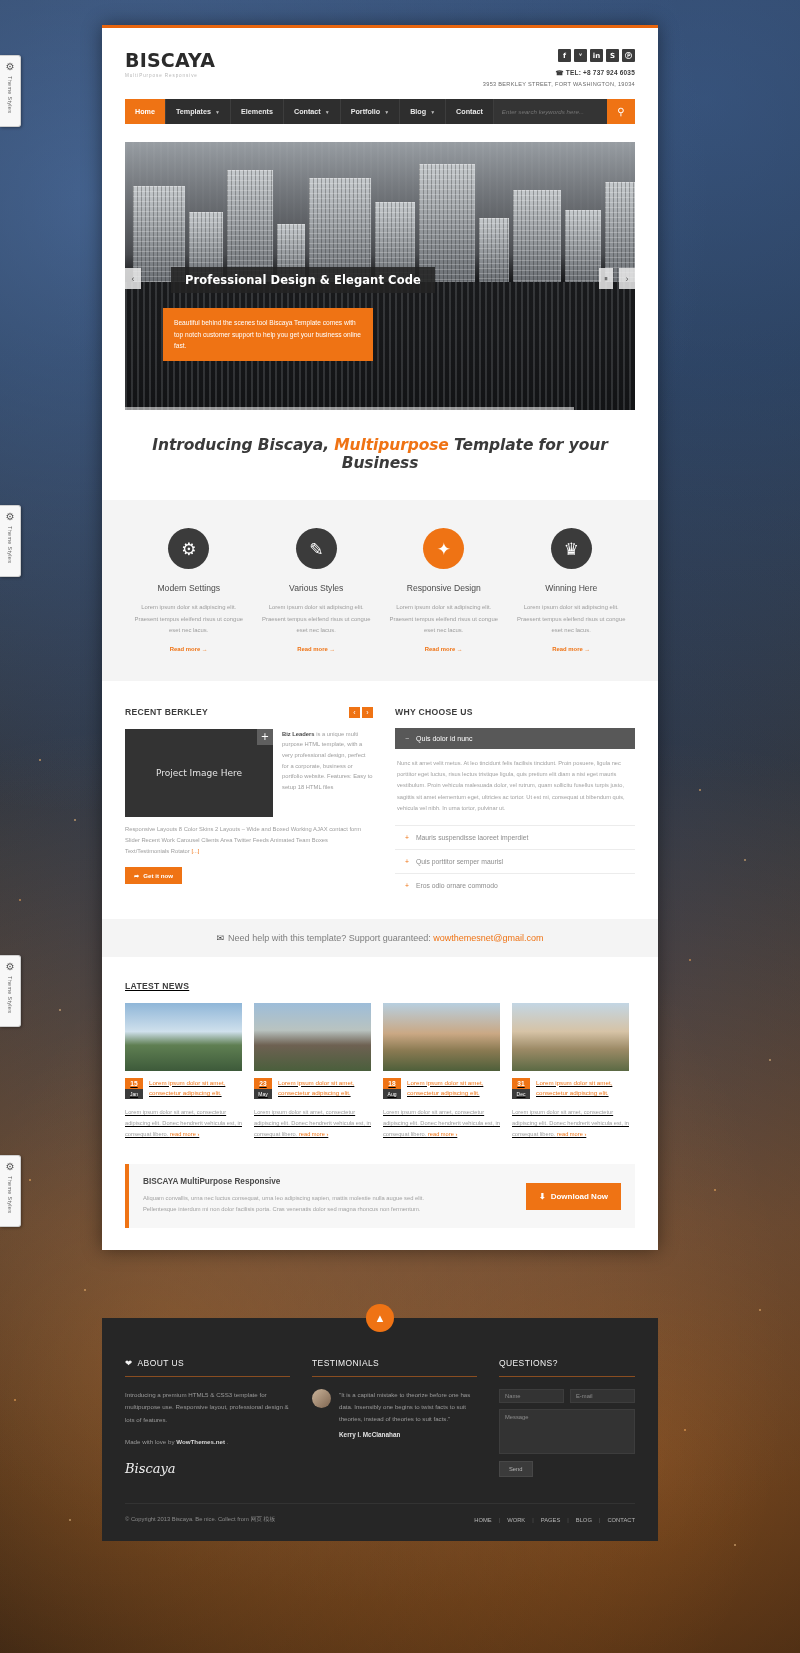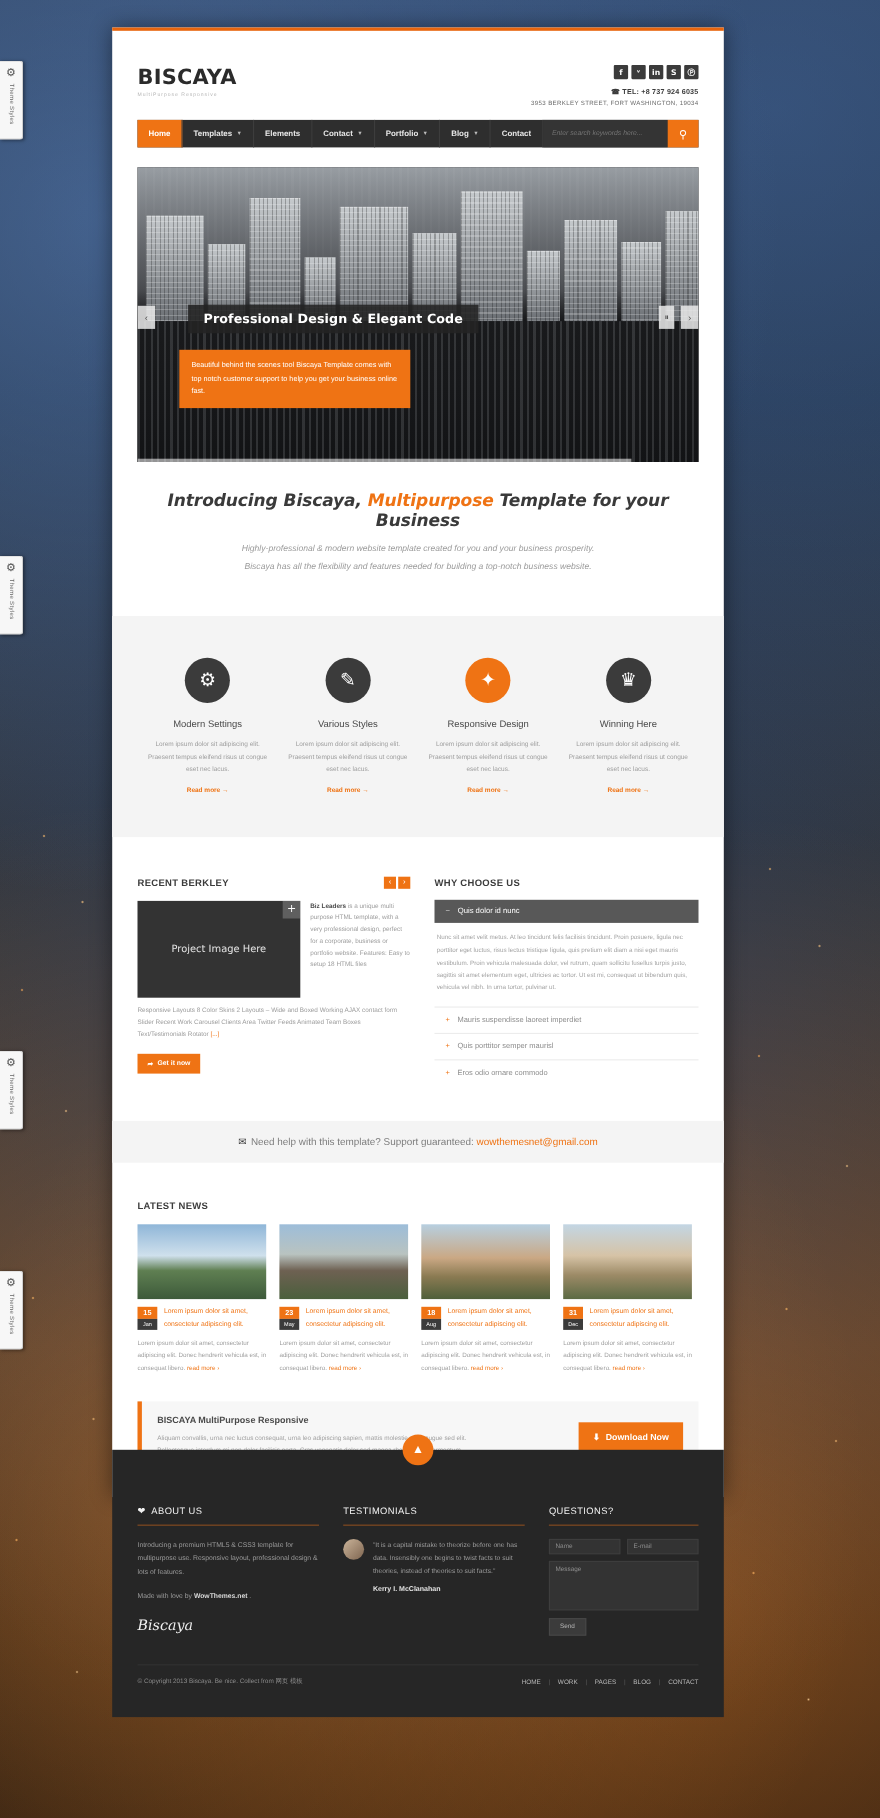--- a/index.html
+++ b/index.html
@@ -55,21 +55,21 @@
     writing-mode: vertical-rl; font-size: 5.5px; color: #666;
     letter-spacing: .3px; white-space: nowrap;
   }
   
   #page {
     position: absolute; left: 102px; top: 25px;
     width: 556px; background: #fff;
     border-top: 3px solid #e8650d;
     box-shadow: 0 0 18px rgba(0,0,0,.45);
   }
-  .inner { width: 510px; margin: 14px auto; }
+  .inner { width: 510px; margin: 4px auto; }
 
   
   .hdr { display: flex; justify-content: space-between; align-items: flex-start;
          padding: 17px 0 12px; }
   .logo-txt { font-size: 19px; font-weight: bold; color: #2b2b2b; letter-spacing: .2px;
               font-family: "DejaVu Sans", sans-serif; }
   .logo-sub { font-size: 4.6px; color: #b6b6b6; letter-spacing: .9px; margin-top: 2px; }
   .hdr-right { text-align: right; }
   .social { display: flex; gap: 3px; justify-content: flex-end; }
   .soc {
@@ -194,21 +194,21 @@
   .acc-item .pl { color: #ef7314; margin-right: 5px; }
   .acc-open .mn { margin-right: 5px; color: #d8d8d8; }
 
   
   .support { background: #f4f4f4; text-align: center; padding: 14px 0;
              font-size: 9px; color: #7d7d7d; }
   .support .mail { color: #ef7314; }
   .support .env { color: #3b3b3b; margin-right: 4px; }
 
   
-  .news { padding: 20px 0 16px; }
+  .news { padding: 20px 0 16px; text-decoration: underline; }
   .news h3 { font-size: 8.6px; color: #3c3c3c; font-weight: bold; letter-spacing: .3px;
              margin-bottom: 12px; }
   .news-row { display: flex; gap: 12px; }
   .ncard { width: 117px; }
   .nimg { width: 117px; height: 68px; }
   .n1 { background: linear-gradient(180deg,#8fb6d8 0%,#cfe0ec 42%,#5f7f52 62%,#3d5a3a 100%); }
   .n2 { background: linear-gradient(180deg,#9dbdd9 0%,#b9c3c0 40%,#6e6152 62%,#4a5f3c 100%); }
   .n3 { background: linear-gradient(180deg,#b7cfe0 0%,#caa884 45%,#8a7a52 70%,#4e5f3a 100%); }
   .n4 { background: linear-gradient(180deg,#c3d6e4 0%,#d6c3a6 42%,#9c8a66 68%,#5b6a44 100%); }
   .nmeta { display: flex; gap: 6px; margin-top: 7px; }
@@ -359,24 +359,20 @@
       <div class="s-arrow left">‹</div>
       <div class="cap-bar">Professional Design &amp; Elegant Code</div>
       <div class="s-pause">⏸</div>
       <div class="s-arrow right">›</div>
       <div class="cap-box">Beautiful behind the scenes tool Biscaya Template comes with top notch customer support to help you get your business online fast.</div>
       <div class="s-prog"></div>
     </div>
 
     <div class="intro">
       <h2><span>Introducing Biscaya, </span><span class="hl">Multipurpose</span><span> Template for your Business</span></h2>
-      <p>
-        <span>Highly-professional &amp; modern website template created for you and your business prosperity.</span><br>
-        <span>Biscaya has all the flexibility and features needed for building a top-notch business website.</span>
-      </p>
     </div>
   </div>
 
   <div class="features">
     <div class="inner">
       <div class="feat-row">
         <div class="feat">
           <div class="feat-ic">⚙</div>
           <h4>Modern Settings</h4>
           <p>Lorem ipsum dolor sit adipiscing elit. Praesent tempus eleifend risus ut congue eset nec lacus.</p>

